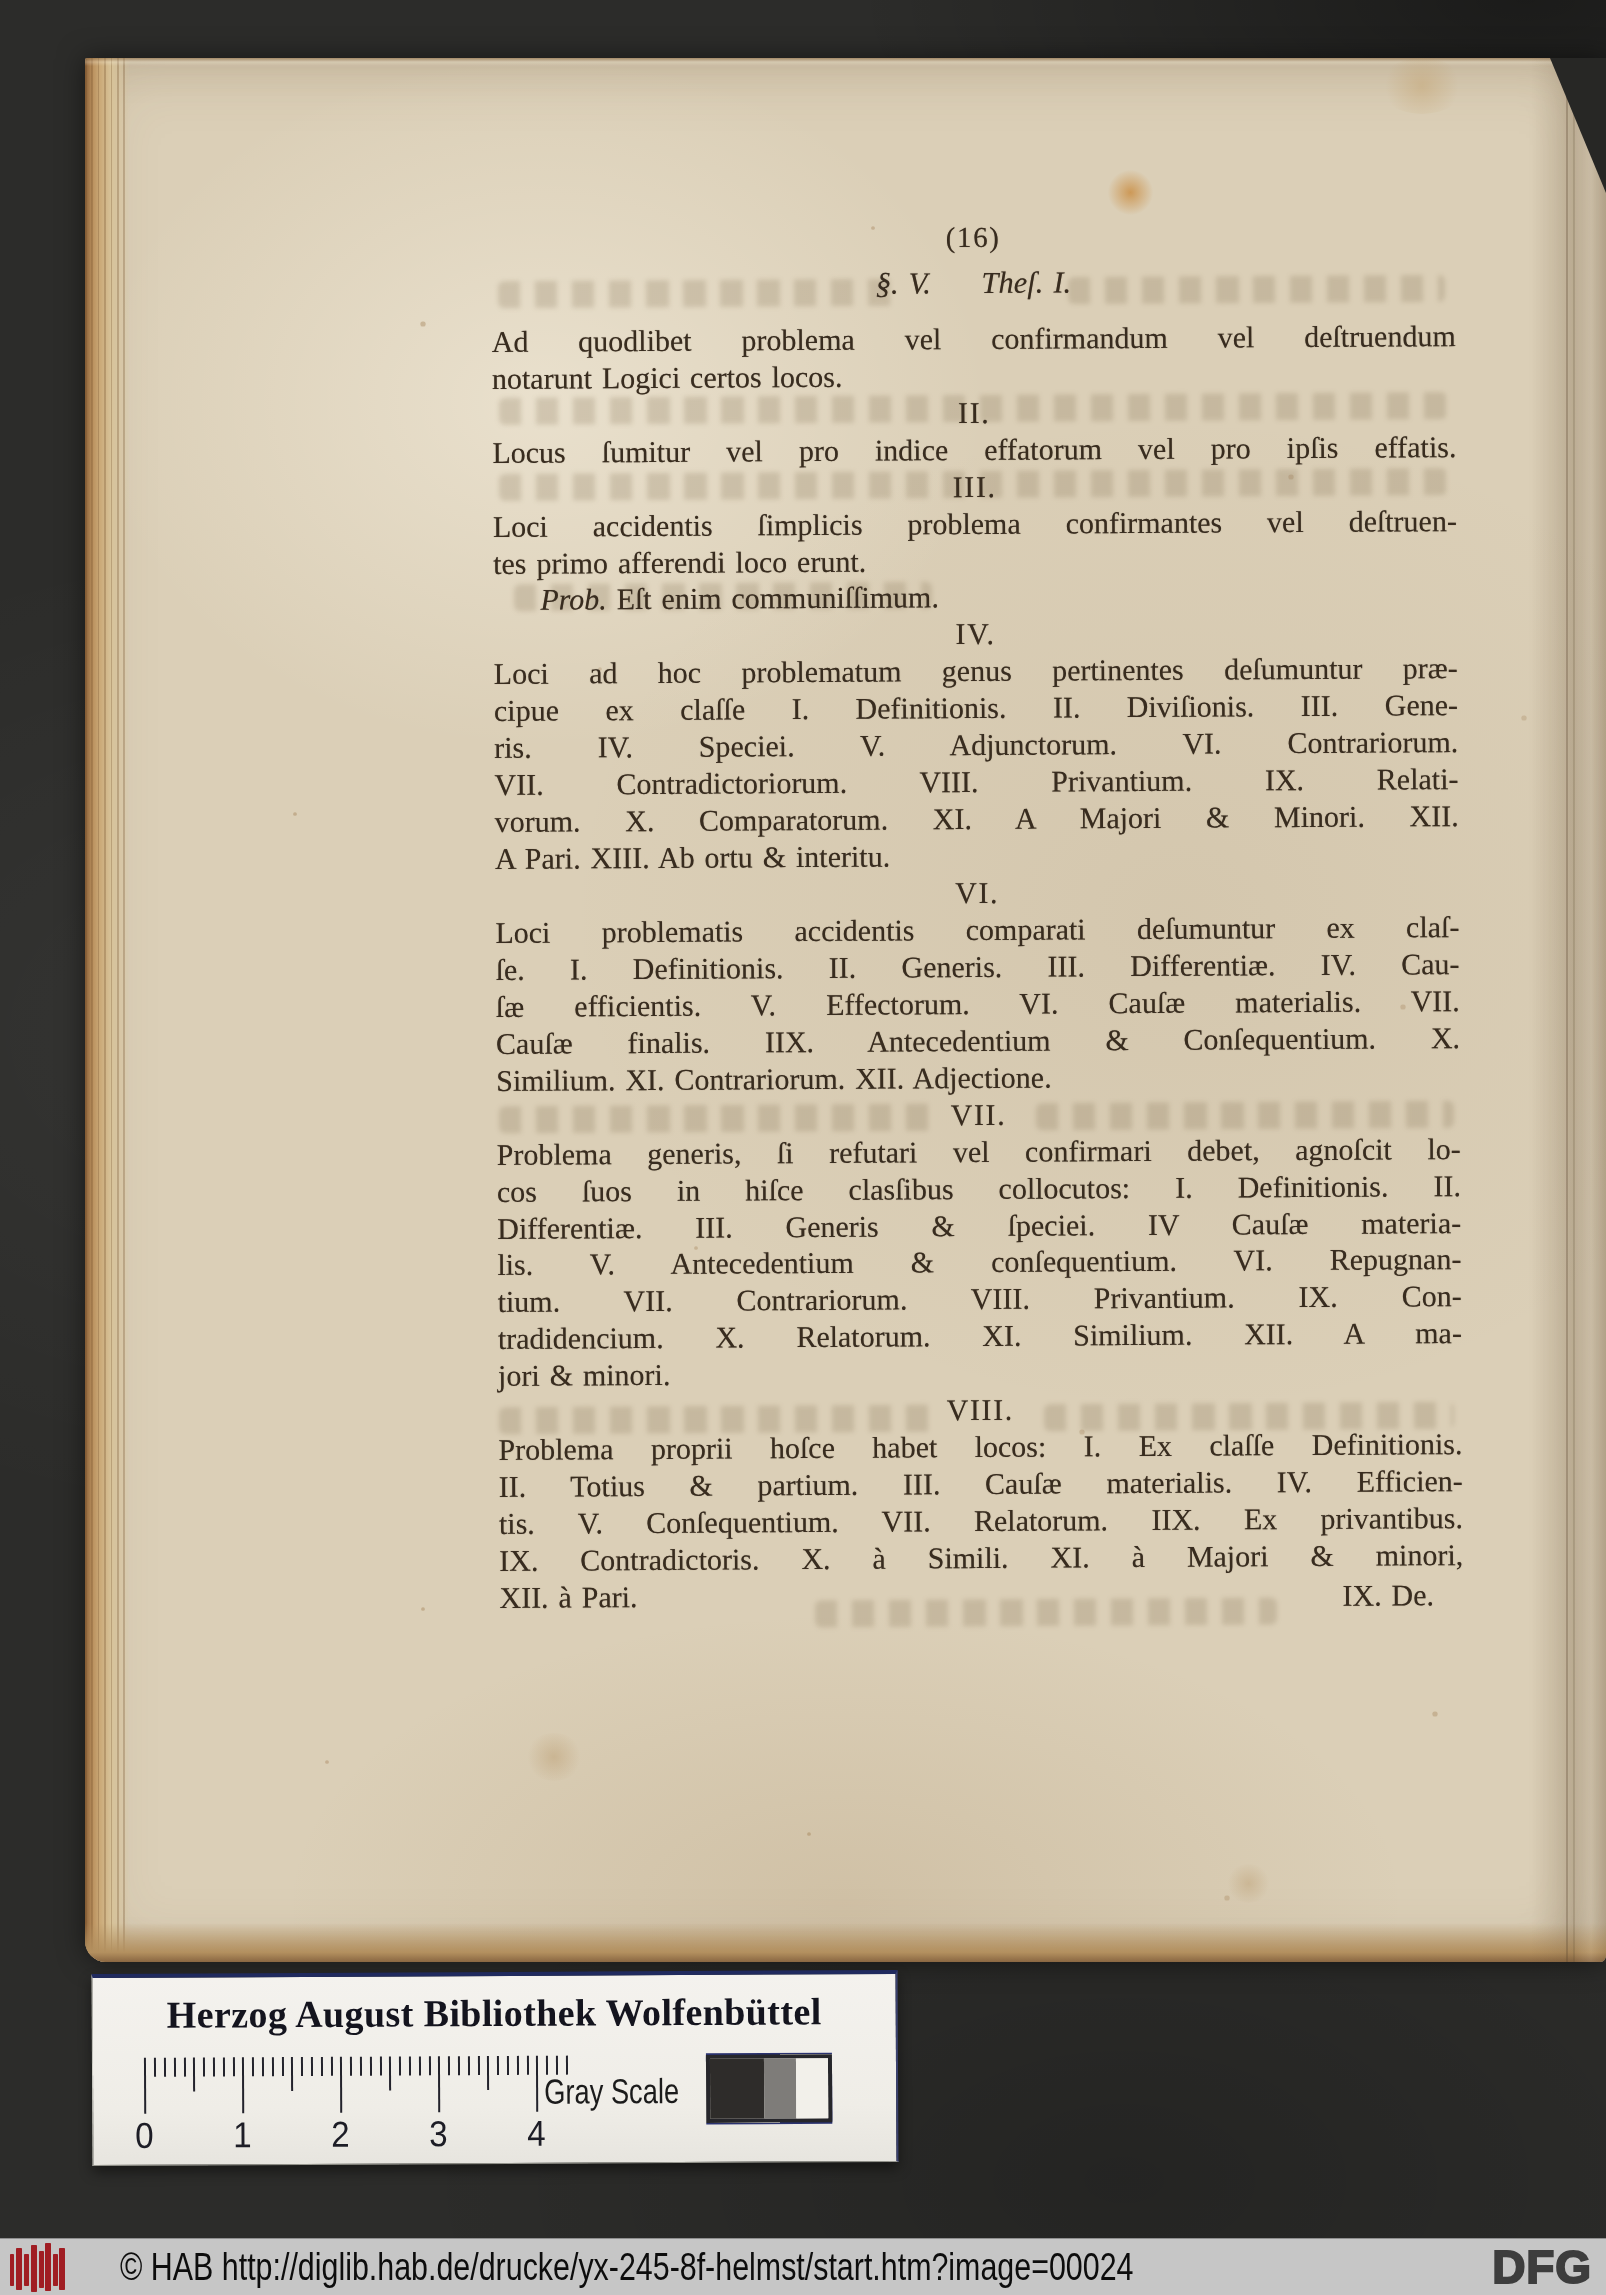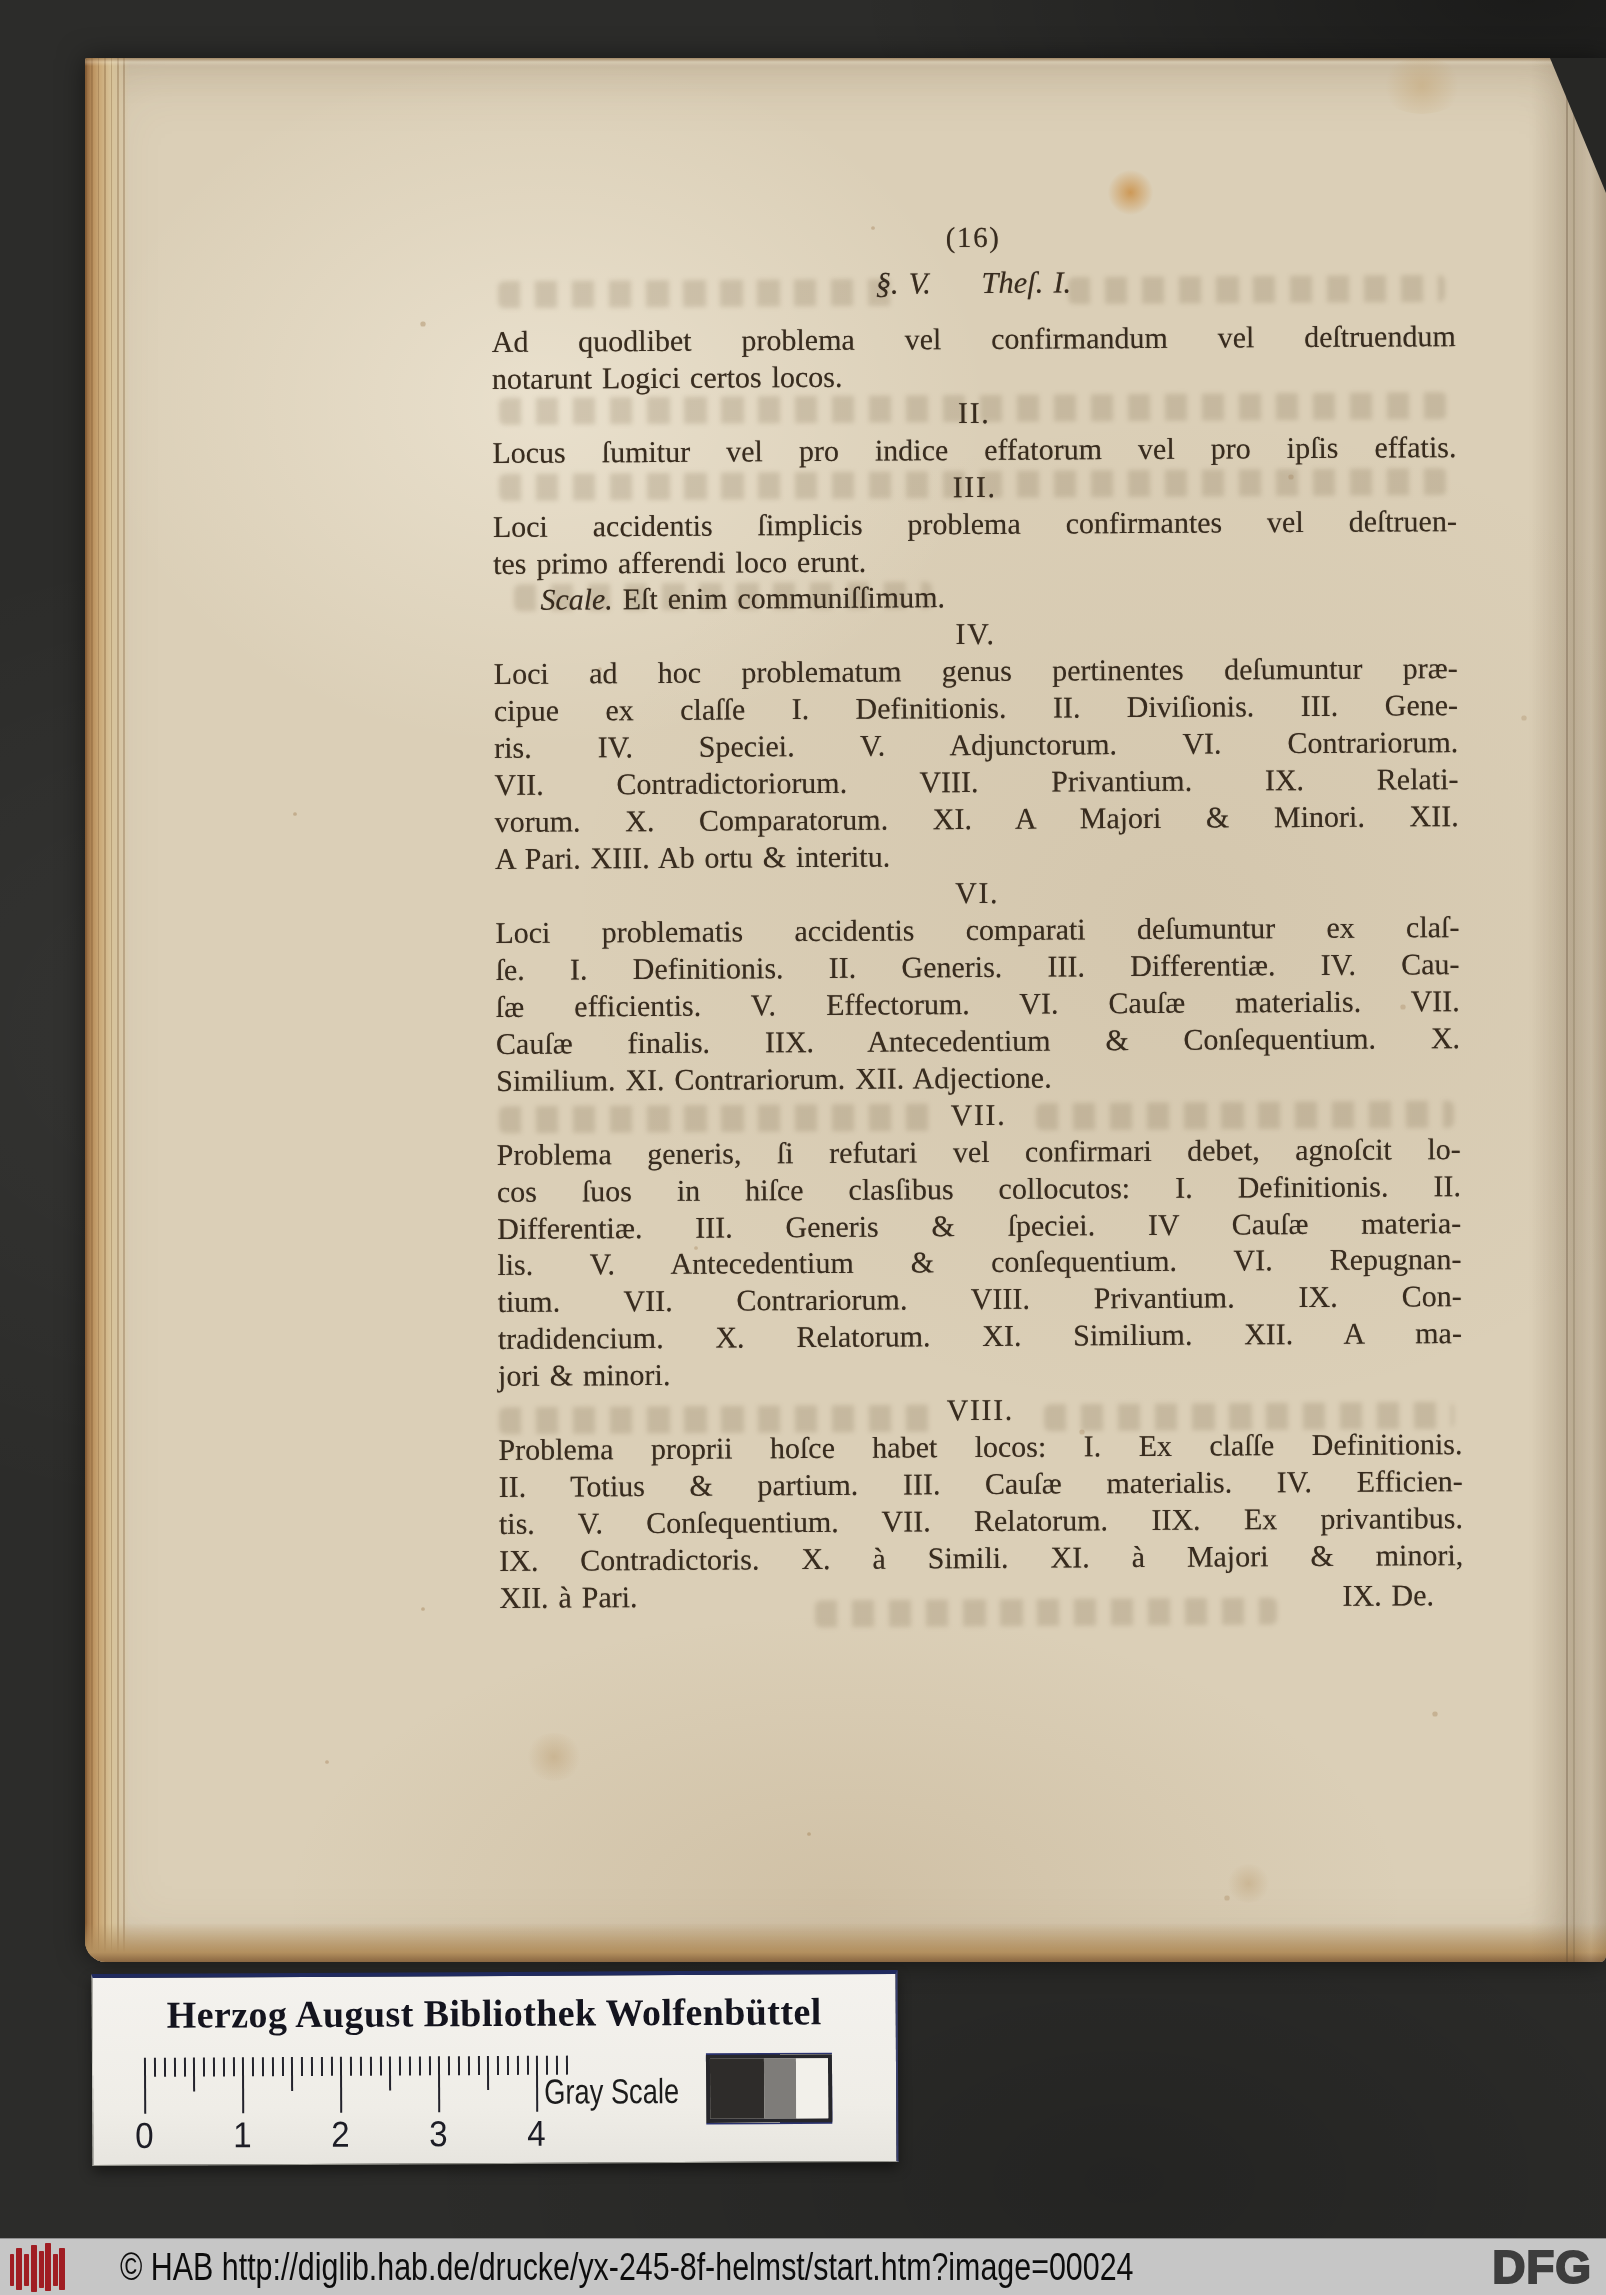--- a/index.html
+++ b/index.html
@@ -130,21 +130,21 @@
     <div class="textblock" id="textblock">
         <div class="tl pn" style="top: 161px;">(16)</div>
         <div class="tl h" style="top: 207px;">§. V.   Theſ. I.</div>
         <div class="tl j" style="top: 262px;">Ad quodlibet problema vel confirmandum vel deſtruendum</div>
         <div class="tl l" style="top: 299px;">notarunt Logici certos locos.</div>
         <div class="tl c" style="top: 336px;">II.</div>
         <div class="tl j" style="top: 373px;">Locus ſumitur vel pro indice effatorum vel pro ipſis effatis.</div>
         <div class="tl c" style="top: 410px;">III.</div>
         <div class="tl j" style="top: 447px;">Loci accidentis ſimplicis problema confirmantes vel deſtruen-</div>
         <div class="tl l" style="top: 484px;">tes primo afferendi loco erunt.</div>
-        <div class="tl i" style="top: 520px;"><i>Scale. </i>Eſt enim communiſſimum.</div>
+        <div class="tl i" style="top: 520px;"><i>Prob. </i>Eſt enim communiſſimum.</div>
         <div class="tl c" style="top: 557px;">IV.</div>
         <div class="tl j" style="top: 594px;">Loci ad hoc problematum genus pertinentes deſumuntur præ-</div>
         <div class="tl j" style="top: 631px;">cipue ex claſſe I. Definitionis. II. Diviſionis. III. Gene-</div>
         <div class="tl j" style="top: 668px;">ris. IV. Speciei. V. Adjunctorum. VI. Contrariorum.</div>
         <div class="tl j" style="top: 705px;">VII. Contradictoriorum. VIII. Privantium. IX. Relati-</div>
         <div class="tl j" style="top: 742px;">vorum. X. Comparatorum. XI. A Majori &amp; Minori. XII.</div>
         <div class="tl l" style="top: 779px;">A Pari. XIII. Ab ortu &amp; interitu.</div>
         <div class="tl c" style="top: 816px;">VI.</div>
         <div class="tl j" style="top: 853px;">Loci problematis accidentis comparati deſumuntur ex claſ-</div>
         <div class="tl j" style="top: 890px;">ſe. I. Definitionis. II. Generis. III. Differentiæ. IV. Cau-</div>

